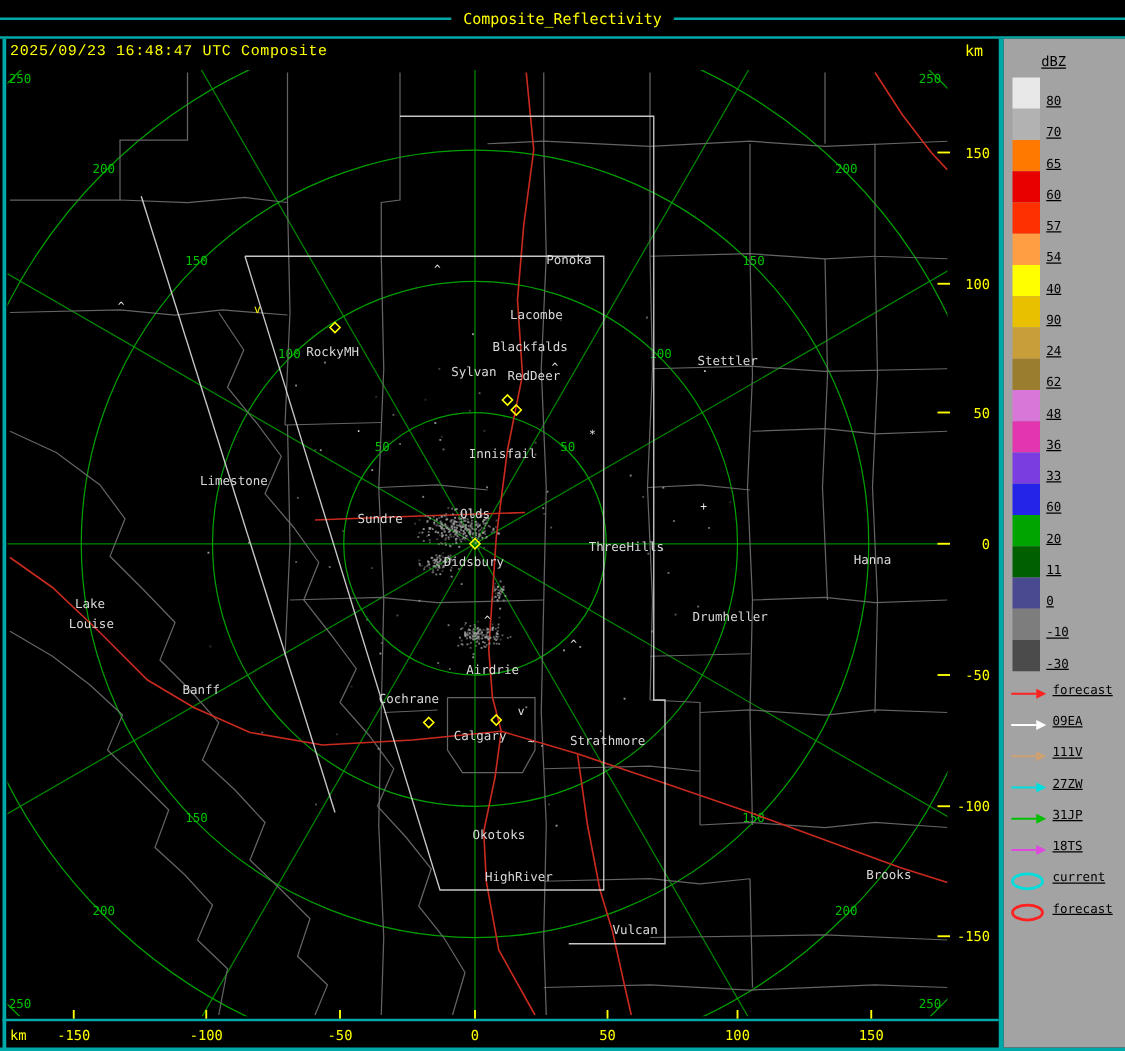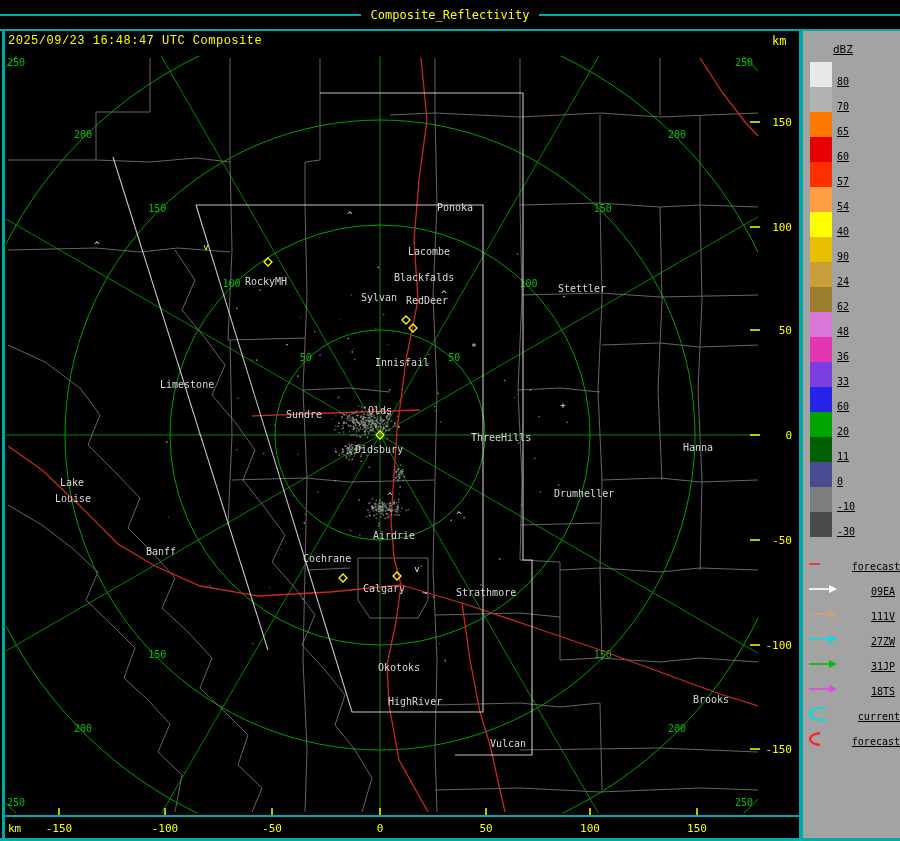--- a/index.html
+++ b/index.html
@@ -10,21 +10,21 @@
   .title{color:#ffff00;font-size:12px;padding:0 10px;white-space:nowrap;}
   .vline,.hline{position:absolute;}
   .datetime{position:absolute;left:8px;top:34px;font-size:12px;letter-spacing:.5px;font-family:Liberation Mono, monospace;}
   .km-top{position:absolute;left:772px;top:34px;font-size:12px;}
   .sidebar{position:absolute;left:803px;top:31px;width:97px;height:807px;}
   .dbz{margin:12px 0 6px 30px;font-size:11px;color:#000;}
   .crow{display:flex;align-items:flex-end;height:25px;padding-left:7px;}
   .sw{width:22px;height:25px;flex:0 0 22px;}
   .crow span{margin-left:5px;font-size:10px;color:#000;}
   #legend{margin-top:10px;}
-  .lrow{display:flex;align-items:flex-end;height:25px;padding-left:4px;gap:29px;}
+  .lrow{display:flex;align-items:flex-start;height:25px;padding-left:4px;}
   .lrow span{margin-left:3px;font-size:10px;color:#000;}
   #map-svg{position:absolute;left:0;top:0;}
   svg text{font-family:"DejaVu Sans Mono","Liberation Mono",monospace;}
 </style>
 </head>
 <body>
 
 <div id="root">
 
   <div class="titlebar">

